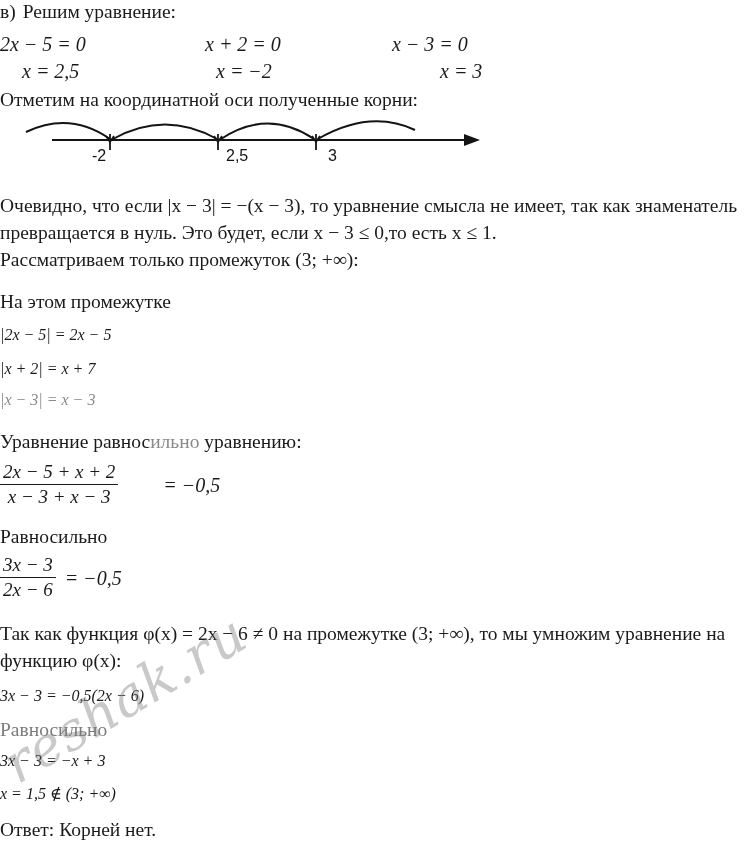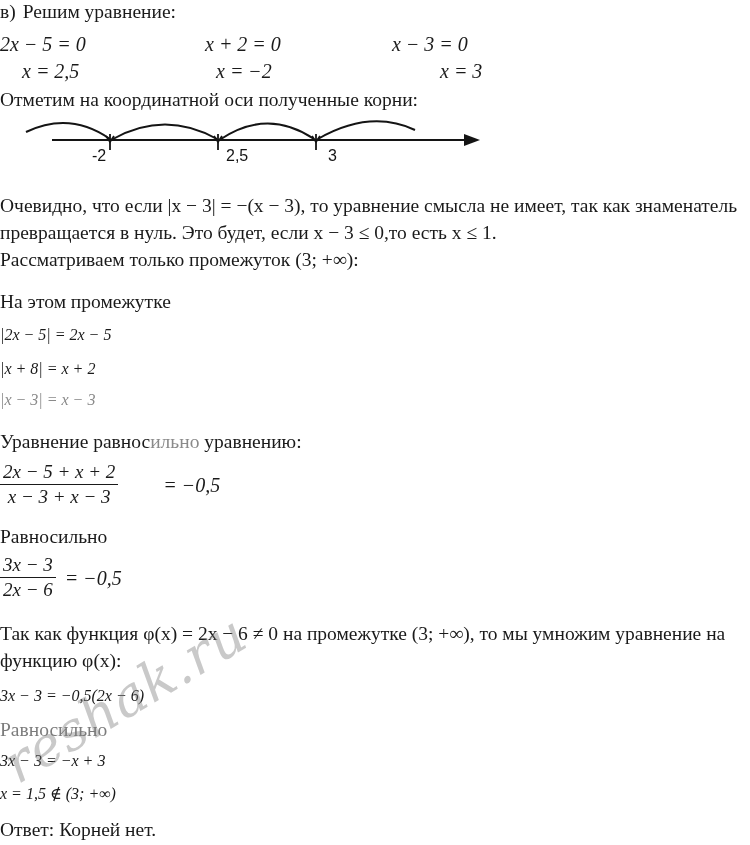--- a/index.html
+++ b/index.html
@@ -103,21 +103,21 @@
     <text x="328" y="53" font-family="Liberation Sans, sans-serif" font-size="16" fill="#141414">3</text>
   </svg>
 
   <div class="para" style="left:0px;top:192px;">Очевидно, что если |x − 3| = −(x − 3), то уравнение смысла не имеет, так как знаменатель превращается в нуль. Это будет, если x − 3 ≤ 0,то есть x ≤ 1.</div>
 
   <div class="ln body-txt" style="left:0px;top:250px;">Рассматриваем только промежуток (3; +∞):</div>
 
   <div class="ln body-txt" style="left:0px;top:292px;">На этом промежутке</div>
 
   <div class="ln math it" style="left:0px;top:327px;">|2x − 5| = 2x − 5</div>
-  <div class="ln math it" style="left:0px;top:361px;">|x + 8| = x + 2</div>
+  <div class="ln math it" style="left:0px;top:361px;">|x + 2| = x + 7</div>
   <div class="ln math it gray" style="left:0px;top:392px;">|x − 3| = x − 3</div>
 
   <div class="ln body-txt" style="left:0px;top:432px;"><span>Уравнение равнос</span><span class="gray">ильно</span><span> уравнению:</span></div>
 
   <div class="frac-wrap it" style="left:0px;top:462px;gap:36px;">
     <span class="frac">
       <span class="num">2x − 5 + x + 2</span>
       <span class="den">x − 3 + x − 3</span>
     </span>
     <span class="frac-eq">= −0,5</span>

